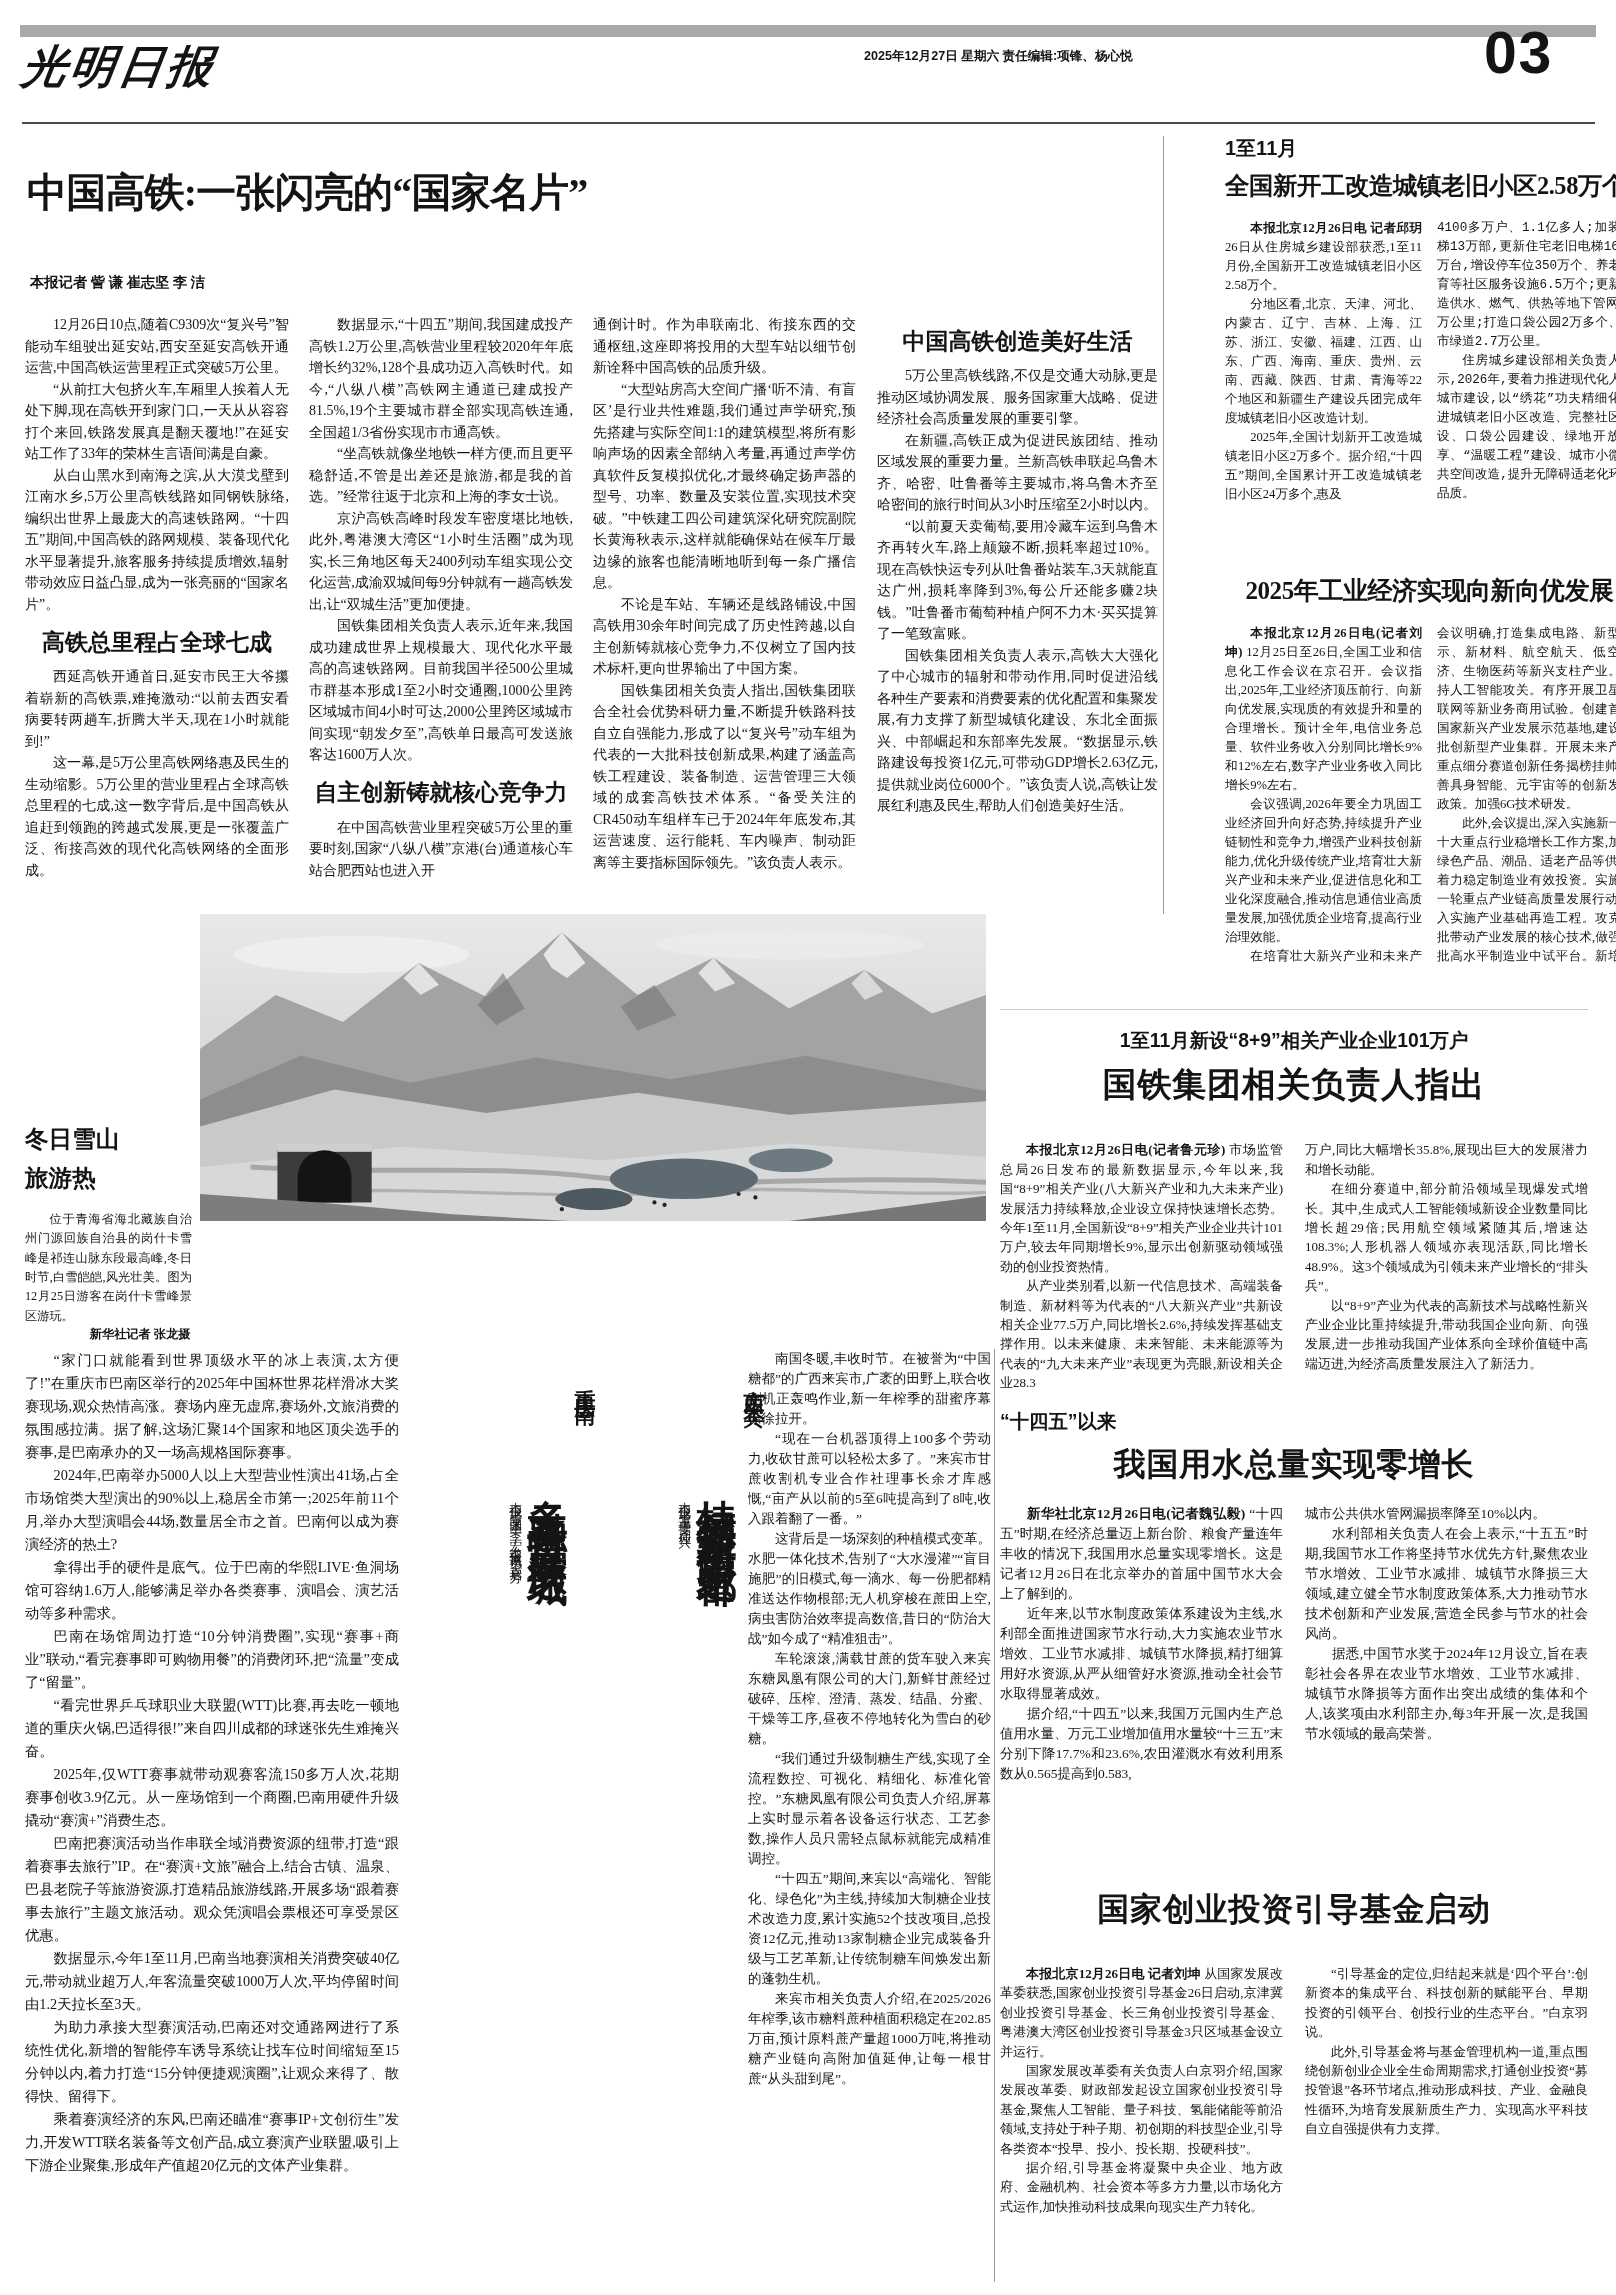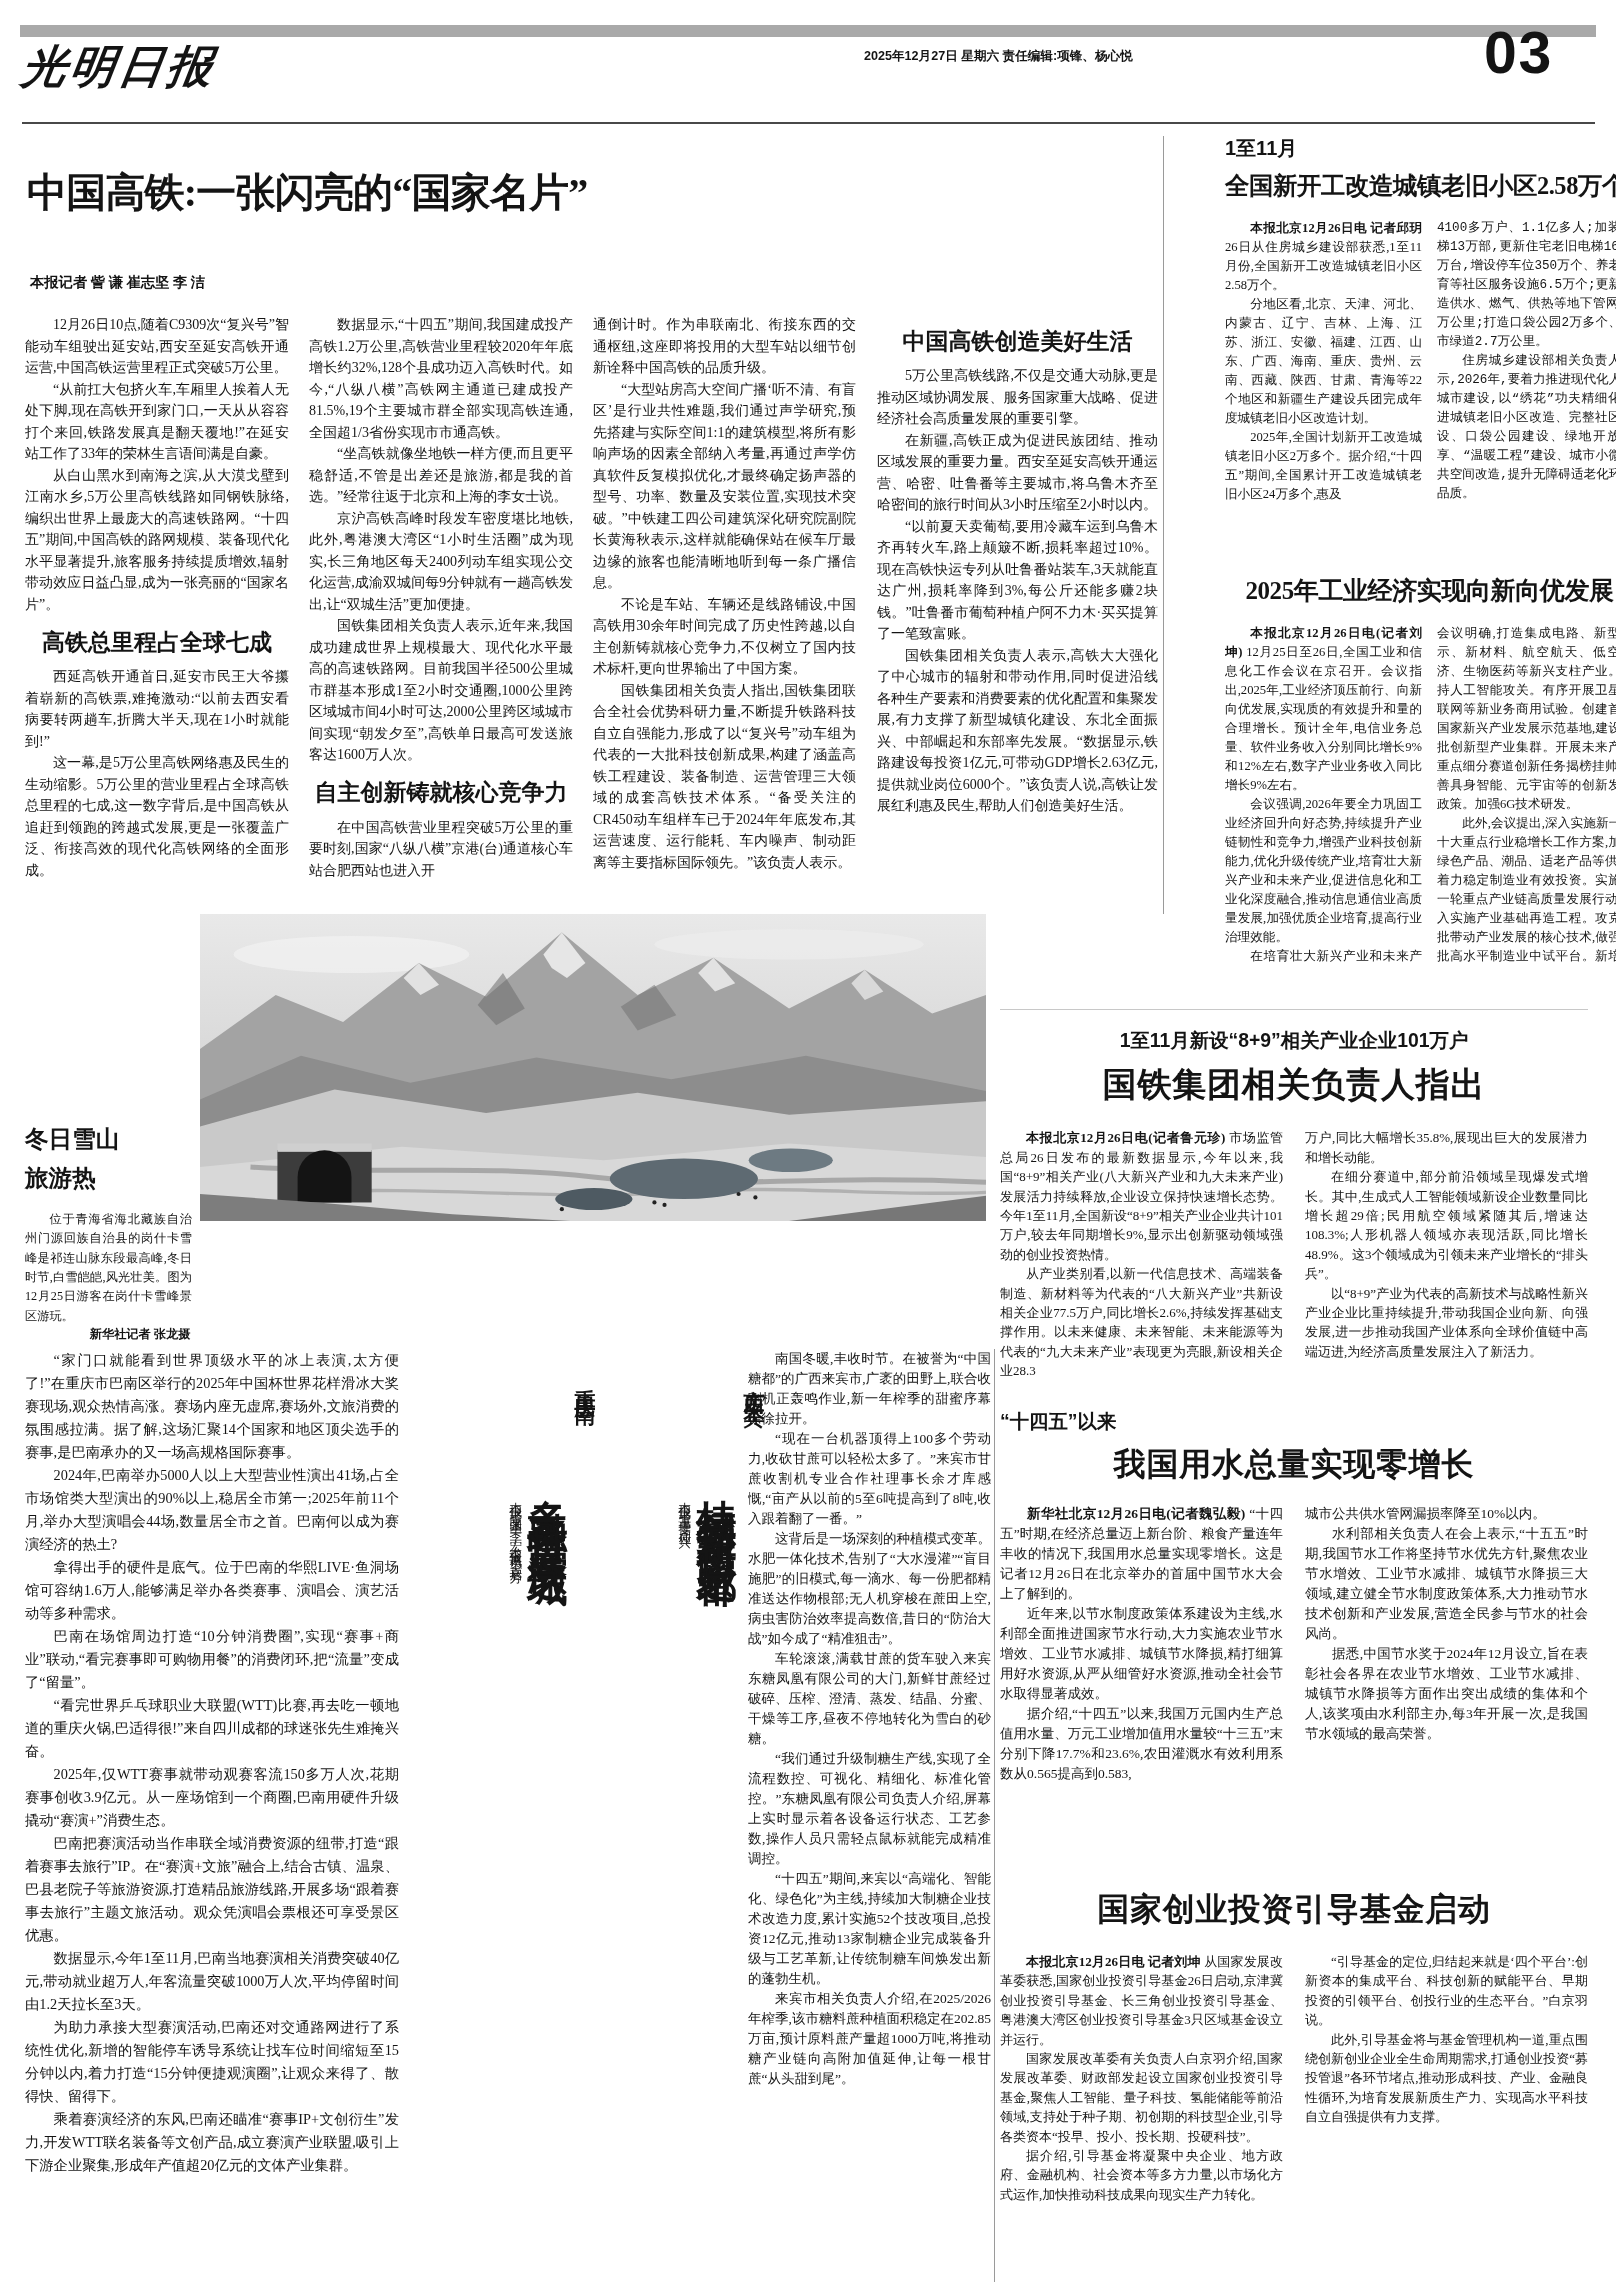--- a/index.html
+++ b/index.html
@@ -40,21 +40,21 @@
   .r-kicker{font-family:"Liberation Sans","DejaVu Sans",sans-serif;font-size:20px;font-weight:bold;}
   .r-head{font-size:24.4px;font-weight:900;letter-spacing:-0.4px;white-space:nowrap;margin-top:8.4px;}
   .r-head.center{text-align:center;}
   .rbody{position:relative;margin-top:17px;}
   .rcol{position:absolute;top:0;overflow:hidden;font-size:12.6px;line-height:19px;}
   
   .wsec{position:absolute;left:1000px;width:588px;}
   .w-kicker{font-family:"Liberation Sans","DejaVu Sans",sans-serif;font-size:19.4px;font-weight:bold;}
   .w-kicker.center{text-align:center;}
   .w-head{font-size:34px;font-weight:900;text-align:center;margin-top:8.4px;letter-spacing:0.8px;}
-  .wbody{position:relative;margin-top:20px;}
+  .wbody{position:relative;margin-top:32px;}
   .wcol{position:absolute;top:0;width:283px;overflow:hidden;font-size:13px;line-height:19.4px;}
   .wcol.c2{left:305px;}
   
   .feat-body{position:absolute;top:1349px;overflow:hidden;}
   #banan-body{left:25px;width:374px;height:933px;font-size:14.3px;line-height:23px;}
   #laibin-body{left:748px;width:243px;height:933px;font-size:13.5px;line-height:20px;}
   .v-block{position:absolute;top:1366px;writing-mode:vertical-rl;height:893px;}
   #banan-v{left:399px;width:200px;}
   #laibin-v{left:603px;width:165px;}
   .v-kicker{font-family:"Liberation Sans","DejaVu Sans",sans-serif;font-size:21px;font-weight:bold;
@@ -97,21 +97,21 @@
     </div>
   <div id="lcol3" class="lead-col">
       <div class="para cont">通倒计时。作为串联南北、衔接东西的交通枢纽,这座即将投用的大型车站以细节创新诠释中国高铁的品质升级。</div>
       <div class="para">“大型站房高大空间广播‘听不清、有盲区’是行业共性难题,我们通过声学研究,预先搭建与实际空间1:1的建筑模型,将所有影响声场的因素全部纳入考量,再通过声学仿真软件反复模拟优化,才最终确定扬声器的型号、功率、数量及安装位置,实现技术突破。”中铁建工四公司建筑深化研究院副院长黄海秋表示,这样就能确保站在候车厅最边缘的旅客也能清晰地听到每一条广播信息。</div>
       <div class="para">不论是车站、车辆还是线路铺设,中国高铁用30余年时间完成了历史性跨越,以自主创新铸就核心竞争力,不仅树立了国内技术标杆,更向世界输出了中国方案。</div>
       <div class="para">国铁集团相关负责人指出,国铁集团联合全社会优势科研力量,不断提升铁路科技自立自强能力,形成了以“复兴号”动车组为代表的一大批科技创新成果,构建了涵盖高铁工程建设、装备制造、运营管理三大领域的成套高铁技术体系。“备受关注的CR450动车组样车已于2024年年底发布,其运营速度、运行能耗、车内噪声、制动距离等主要指标国际领先。”该负责人表示。</div>
     </div>
   <div id="lcol4" class="lead-col">
       <div class="col-subhead">中国高铁创造美好生活</div>
       <div class="para">5万公里高铁线路,不仅是交通大动脉,更是推动区域协调发展、服务国家重大战略、促进经济社会高质量发展的重要引擎。</div>
-      <div class="para">在新疆,高铁正成为促进民族团结、推动区域发展的重要力量。西安至延安高铁开通运营、哈密、吐鲁番等主要城市,将乌鲁木齐至哈密间的旅行时间从3小时压缩至2小时以内。</div>
+      <div class="para">在新疆,高铁正成为促进民族团结、推动区域发展的重要力量。兰新高铁串联起乌鲁木齐、哈密、吐鲁番等主要城市,将乌鲁木齐至哈密间的旅行时间从3小时压缩至2小时以内。</div>
       <div class="para">“以前夏天卖葡萄,要用冷藏车运到乌鲁木齐再转火车,路上颠簸不断,损耗率超过10%。现在高铁快运专列从吐鲁番站装车,3天就能直达广州,损耗率降到3%,每公斤还能多赚2块钱。”吐鲁番市葡萄种植户阿不力木·买买提算了一笔致富账。</div>
       <div class="para">国铁集团相关负责人表示,高铁大大强化了中心城市的辐射和带动作用,同时促进沿线各种生产要素和消费要素的优化配置和集聚发展,有力支撑了新型城镇化建设、东北全面振兴、中部崛起和东部率先发展。“数据显示,铁路建设每投资1亿元,可带动GDP增长2.63亿元,提供就业岗位6000个。”该负责人说,高铁让发展红利惠及民生,帮助人们创造美好生活。</div>
     </div>
 
   <div id="vr1" class="vrule"></div>
   <div id="vr2" class="vrule"></div>
 
   <svg class="photo" viewBox="0 0 934 364" preserveAspectRatio="none">
     <defs>
       <linearGradient id="sky" x1="0" y1="0" x2="0" y2="1">

